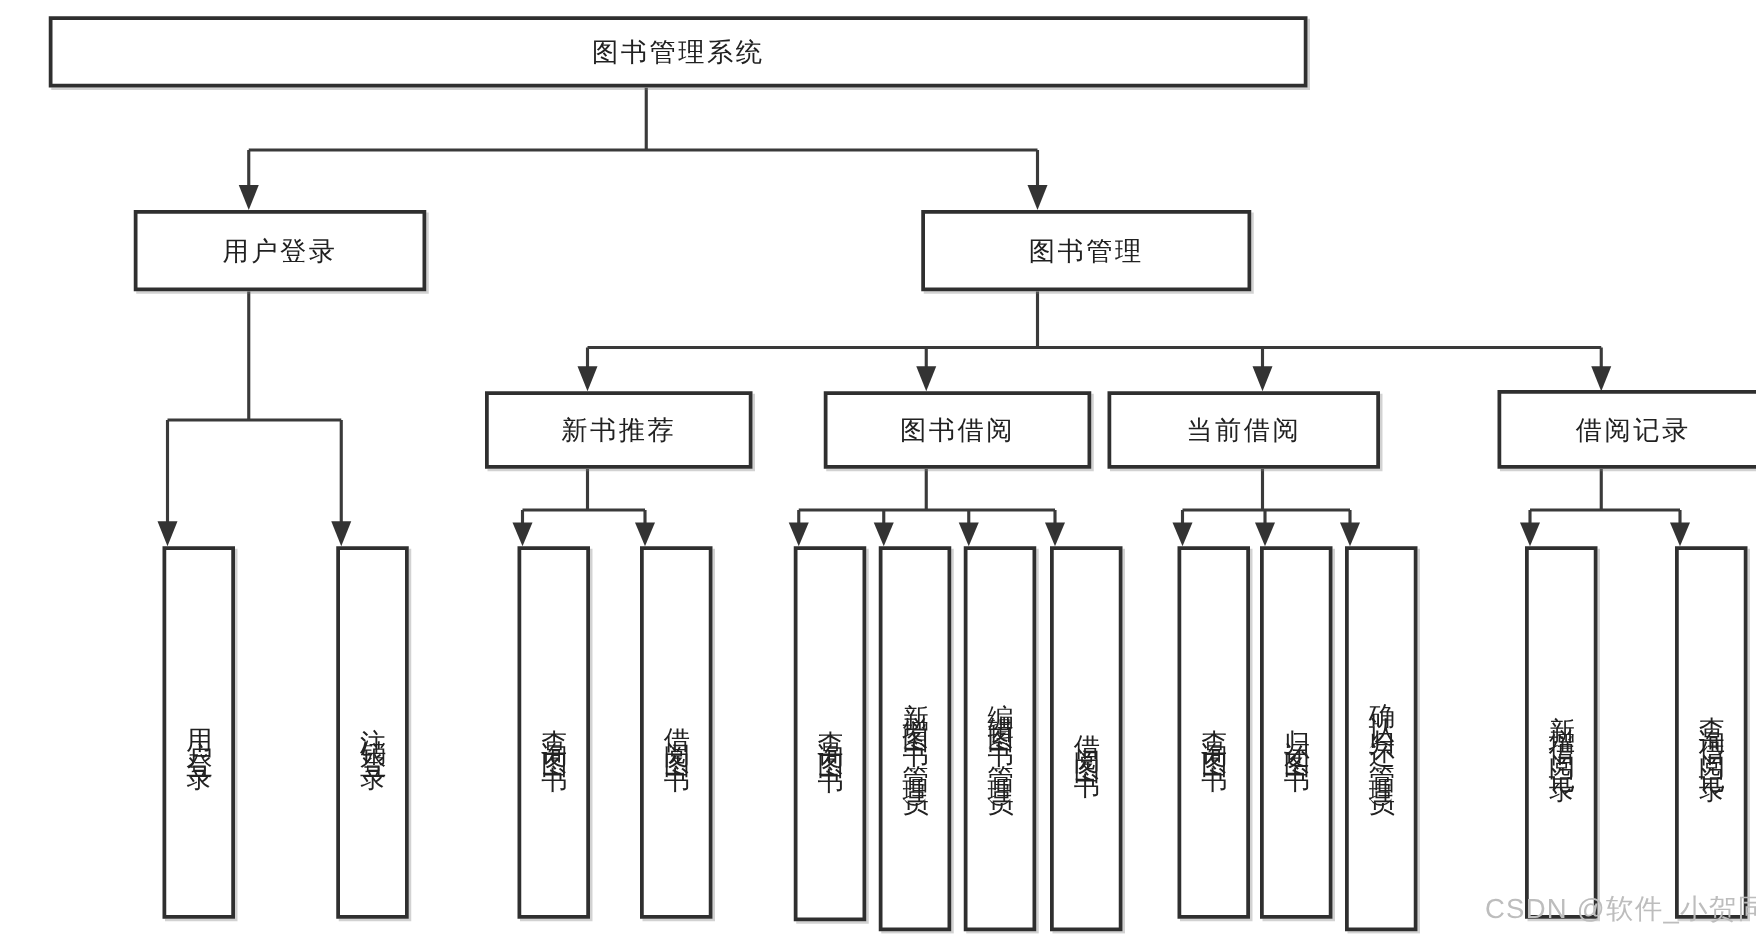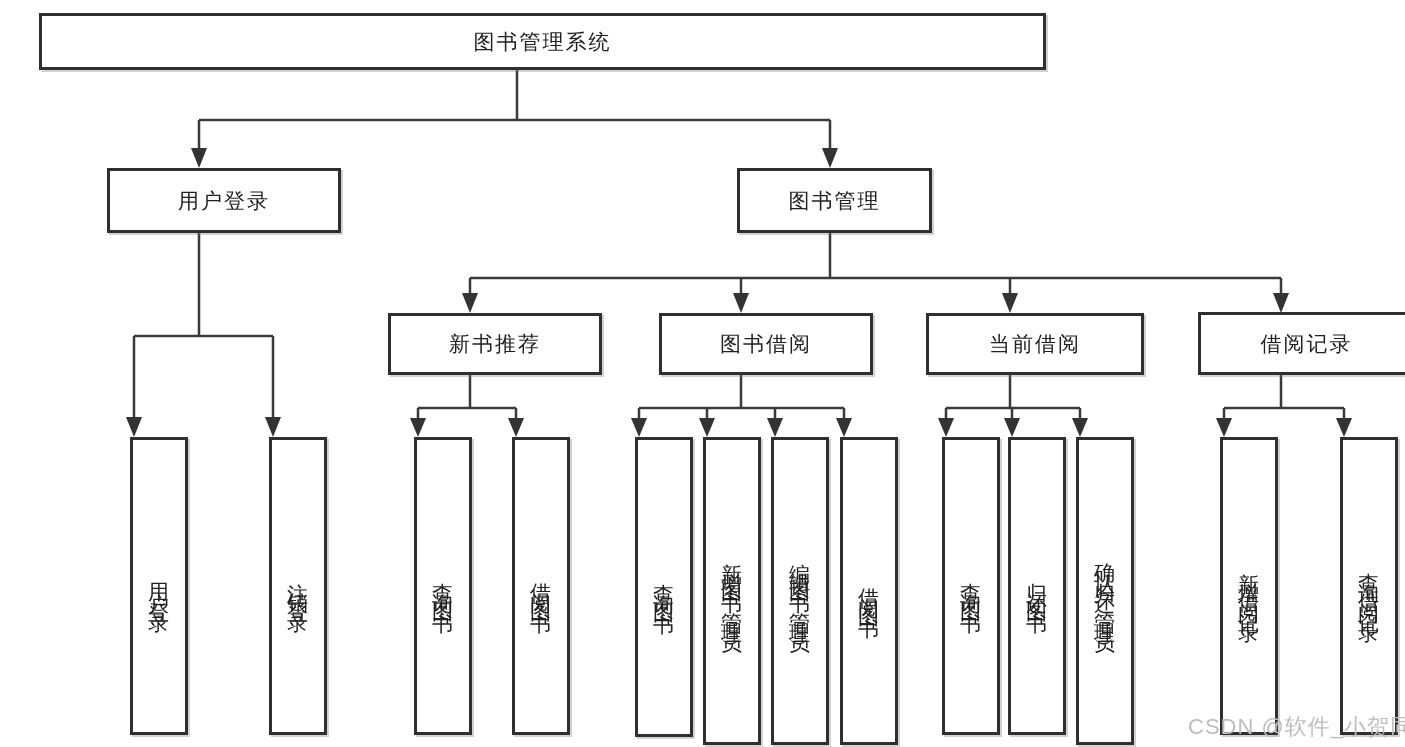--- a/index.html
+++ b/index.html
@@ -84,25 +84,25 @@
       <polygon points="1004,418 1020,418 1012,437"></polygon>
       <polygon points="1072,418 1088,418 1080,437"></polygon>
       <polygon points="1216,418 1232,418 1224,437"></polygon>
       <polygon points="1336,418 1352,418 1344,437"></polygon>
     </g>
   </svg>
 
   <div class="node hnode" style="left:14px;top:13px;width:1007px;height:57px;">图书管理系统</div>
 
   <div class="node hnode" style="left:82px;top:168px;width:234px;height:65px;">用户登录</div>
-  <div class="node hnode" style="left:712px;top:168px;width:195px;height:65px;">图书管理</div>
+  <div class="node hnode" style="left:712px;top:168px;width:264px;height:65px;">图书管理</div>
 
   <div class="node hnode" style="left:363px;top:313px;width:214px;height:62px;">新书推荐</div>
   <div class="node hnode" style="left:634px;top:313px;width:214px;height:62px;">图书借阅</div>
-  <div class="node hnode" style="left:901px;top:313px;width:218px;height:62px;">当前借阅</div>
+  <div class="node hnode" style="left:861px;top:313px;width:218px;height:62px;">当前借阅</div>
   <div class="node hnode" style="left:1173px;top:312px;width:217px;height:63px;">借阅记录</div>
 
   <div class="node leaf" style="left:105px;top:437px;width:58px;height:298px;">用户登录</div>
   <div class="node leaf" style="left:244px;top:437px;width:58px;height:298px;">注销登录</div>
 
   <div class="node leaf" style="left:389px;top:437px;width:58px;height:298px;">查询图书</div>
   <div class="node leaf" style="left:487px;top:437px;width:58px;height:298px;">借阅图书</div>
 
   <div class="node leaf" style="left:610px;top:437px;width:58px;height:300px;">查询图书</div>
   <div class="node leaf" style="left:678px;top:437px;width:58px;height:308px;">新增图书（管理员）</div>

